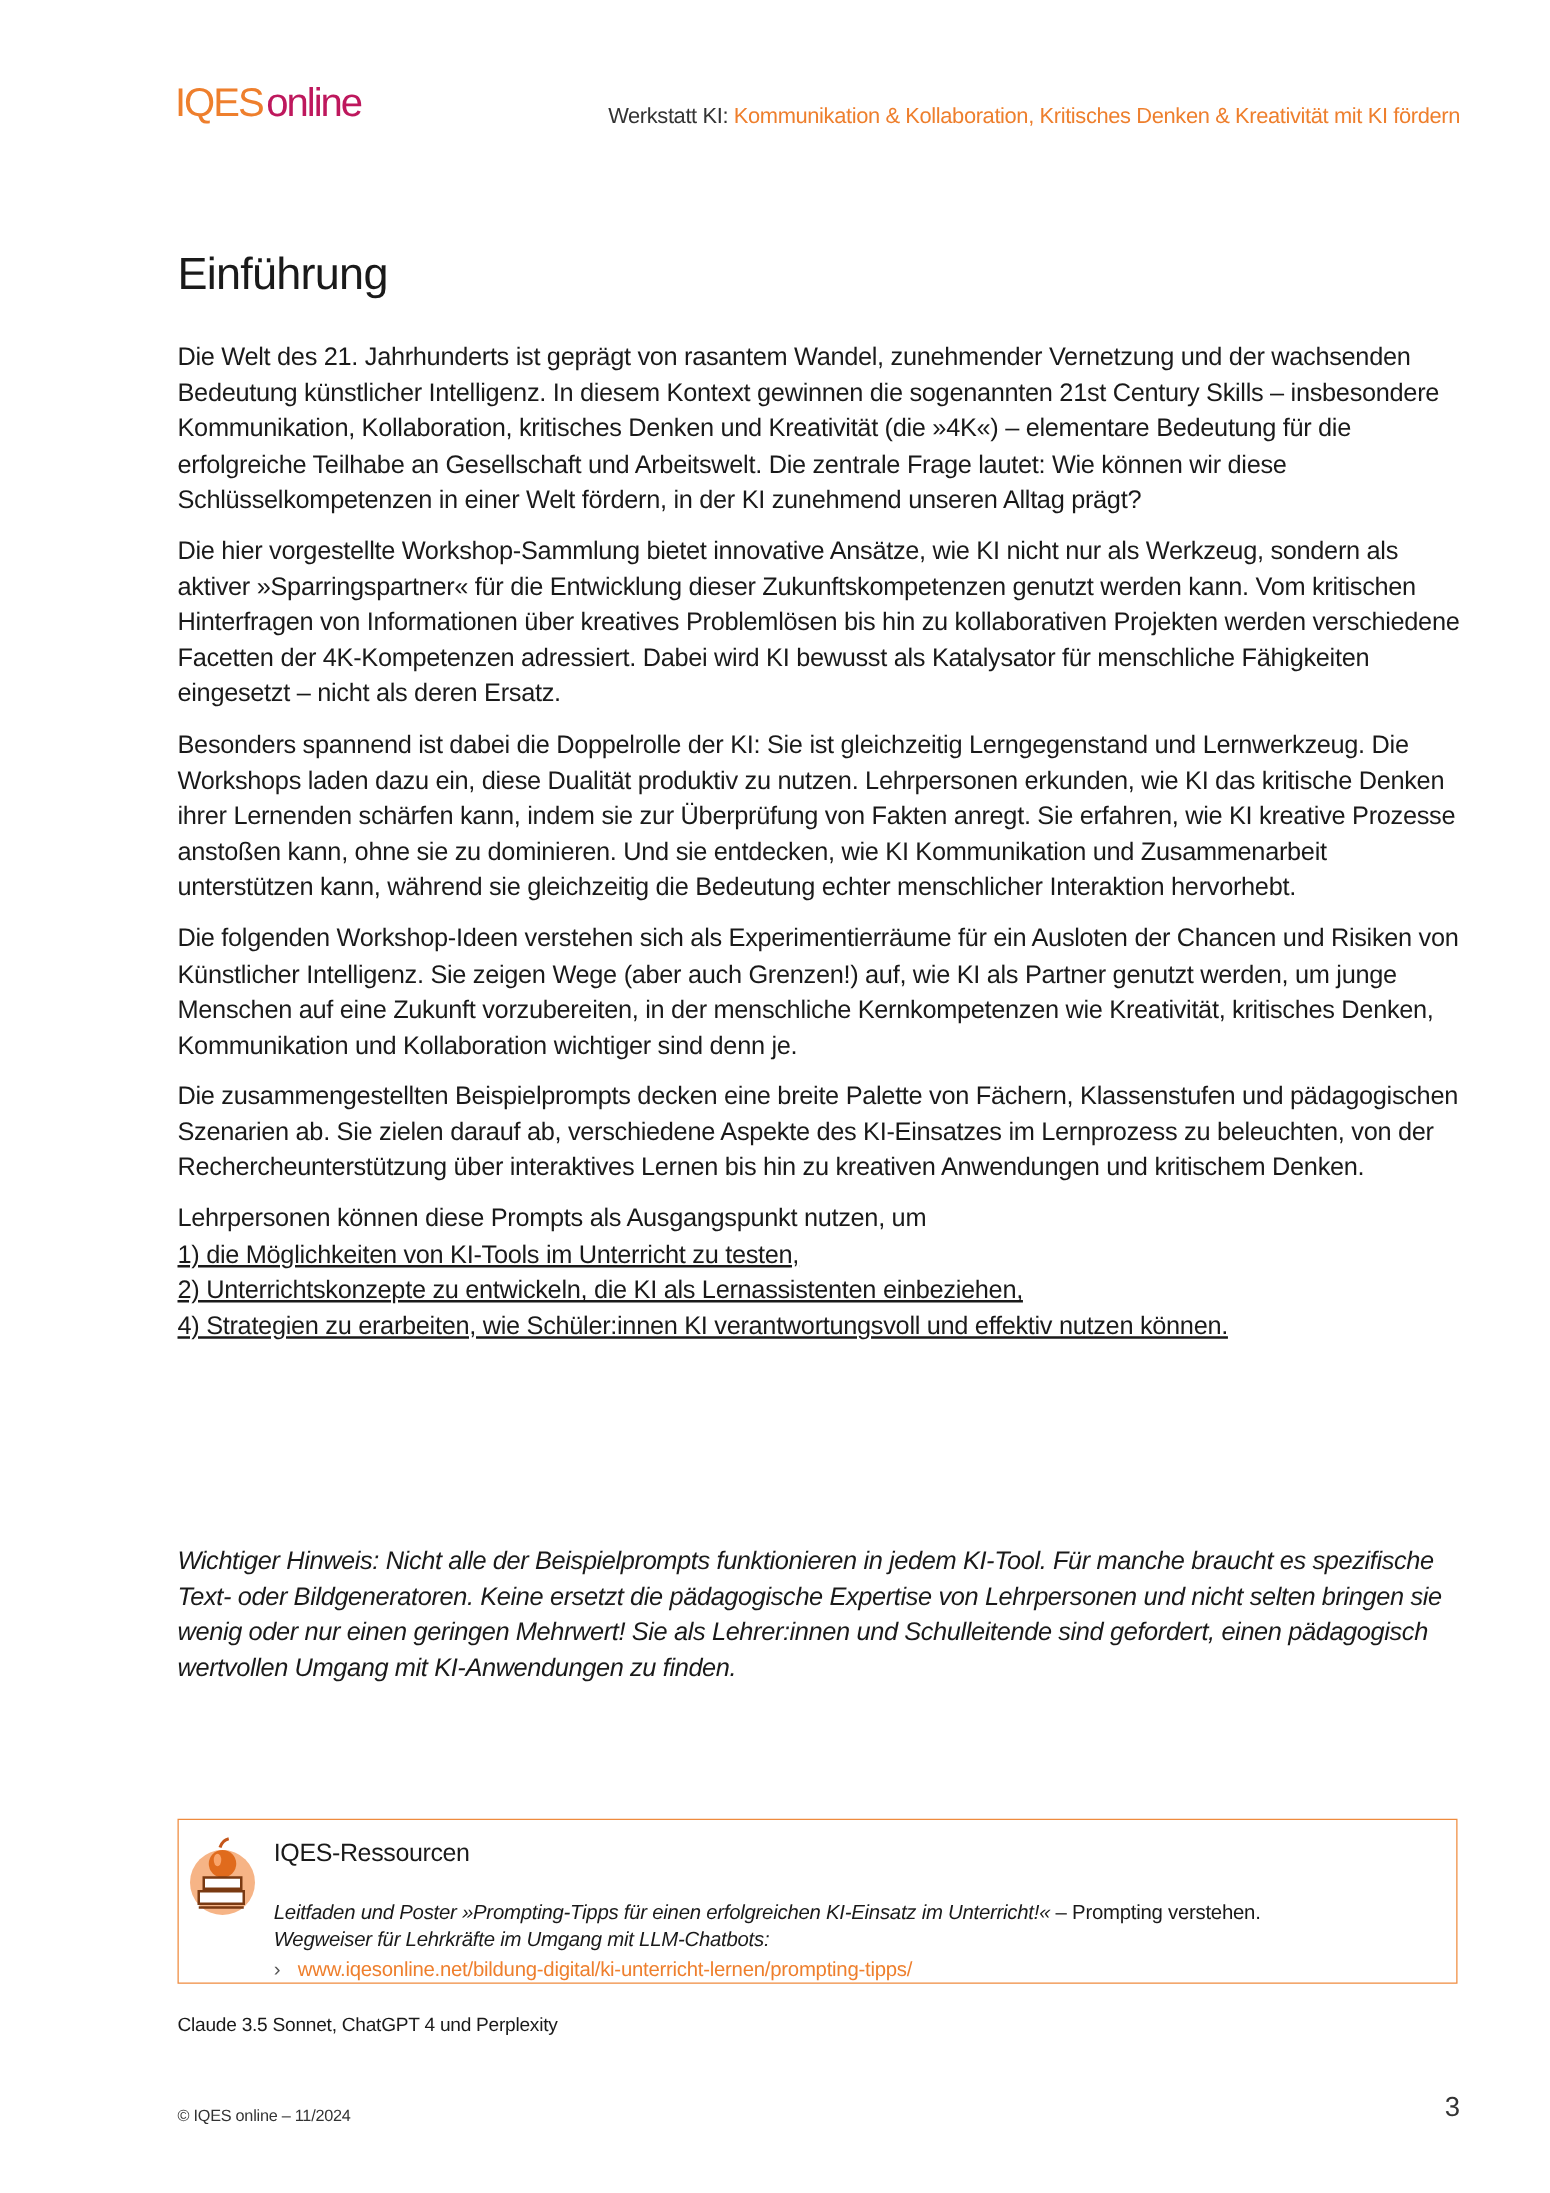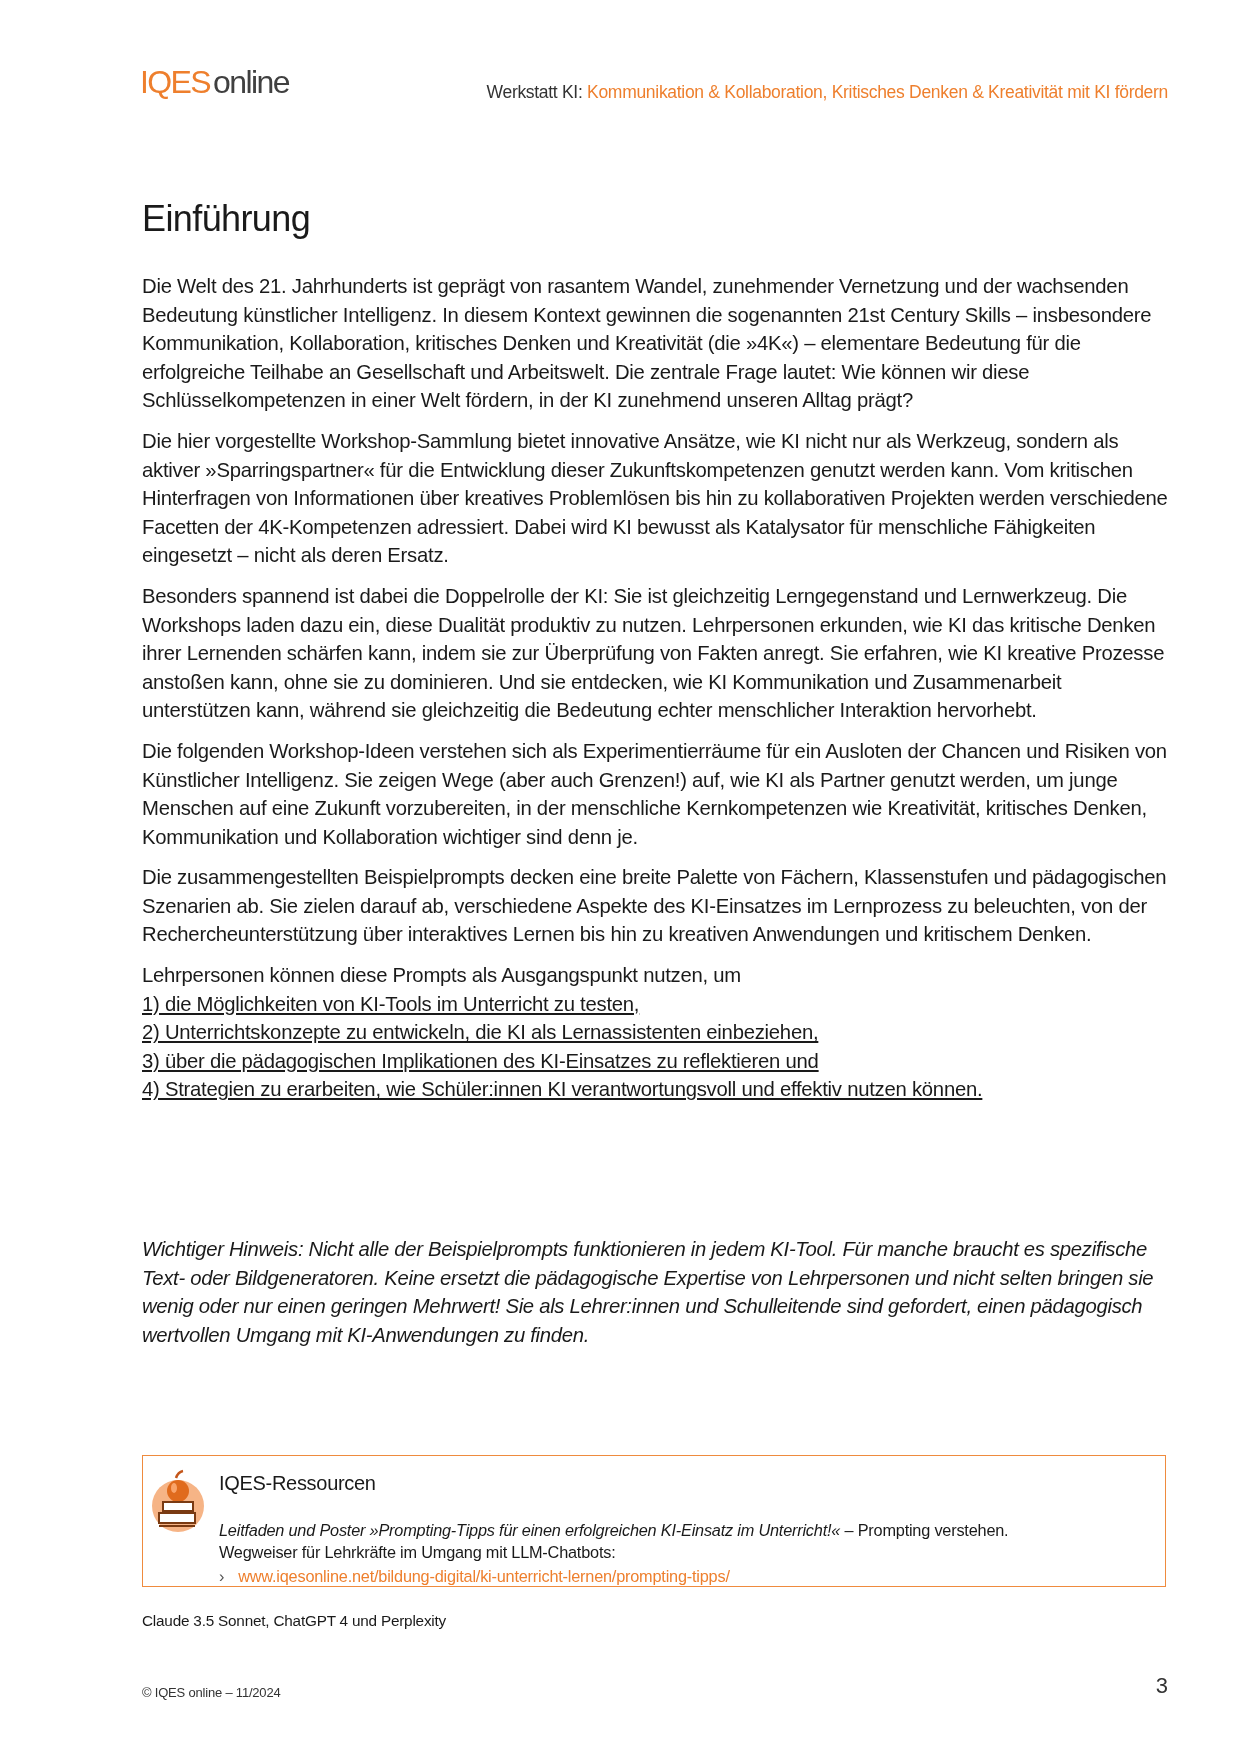--- a/index.html
+++ b/index.html
@@ -5,21 +5,21 @@
   html, body { margin: 0; padding: 0; background: #ffffff; }
   body {
     width: 1240px; height: 1754px; position: relative; overflow: hidden;
     font-family: "Liberation Sans", sans-serif; color: #1a1a1a;
   }
   .logo {
     position: absolute; left: 140px; top: 66px;
     font-size: 32px; letter-spacing: -1.6px; line-height: 1;
   }
   .logo .iqes { color: #ee7f2d; }
-  .logo .online { color: #404040; margin-left: 3px; margin-top: 10px; }
+  .logo .online { color: #be185d; margin-left: 3px; margin-top: 10px; }
   .header-title {
     position: absolute; right: 72px; top: 82px;
     font-size: 17.5px; letter-spacing: -0.3px; color: #333;
   }
   .header-title .accent { color: #ee7f2d; }
   h1 {
     position: absolute; left: 142px; top: 198px; margin: 0;
     font-weight: normal; font-size: 36px; letter-spacing: -0.6px; color: #1a1a1a;
   }
   .content {
@@ -40,21 +40,21 @@
   .resource-icon {
     position: absolute; left: 8px; top: 8px; width: 54px; height: 84px;
   }
   .resource-title {
     position: absolute; left: 76px; top: 16px; font-size: 20px; color: #1a1a1a; letter-spacing: -0.3px;
   }
   .resource-line {
     position: absolute; left: 76px; font-size: 16.3px; color: #1a1a1a; letter-spacing: -0.2px; white-space: nowrap; margin-top: 12px;
   }
   .resource-line.l1 { top: 53px; }
-  .resource-line.l2 { top: 75px; }
+  .resource-line.l2 { top: 75px; font-style: italic; }
   .resource-line.l3 { top: 99px; }
   .resource-line .ital { font-style: italic; }
   .resource-line .chev { color: #555; margin-right: 14px; }
   .resource-line a { color: #ee7f2d; text-decoration: none; text-align: right; }
   .credits {
     position: absolute; left: 142px; top: 1610px; font-size: 15.3px; line-height: 21px; color: #1a1a1a; letter-spacing: -0.2px;
   }
   .footer-copy {
     position: absolute; left: 142px; top: 1685px; font-size: 13px; color: #333; letter-spacing: -0.2px;
   }
@@ -79,21 +79,20 @@
 <div class="content">
   <p>Die Welt des 21. Jahrhunderts ist geprägt von rasantem Wandel, zunehmender Vernetzung und der wachsenden Bedeutung künstlicher Intelligenz. In diesem Kontext gewinnen die sogenannten 21st Century Skills – insbesondere Kommunikation, Kollaboration, kritisches Denken und Kreativität (die »4K«) – elementare Bedeutung für die erfolgreiche Teilhabe an Gesellschaft und Arbeitswelt. Die zentrale Frage lautet: Wie können wir diese Schlüsselkompetenzen in einer Welt fördern, in der KI zunehmend unseren Alltag prägt?</p>
   <p>Die hier vorgestellte Workshop-Sammlung bietet innovative Ansätze, wie KI nicht nur als Werkzeug, sondern als aktiver »Sparringspartner« für die Entwicklung dieser Zukunftskompetenzen genutzt werden kann. Vom kritischen Hinterfragen von Informationen über kreatives Problemlösen bis hin zu kollabora­tiven Projekten werden verschiedene Facetten der 4K-Kompetenzen adressiert. Dabei wird KI bewusst als Katalysator für menschliche Fähigkeiten eingesetzt – nicht als deren Ersatz.</p>
   <p>Besonders spannend ist dabei die Doppelrolle der KI: Sie ist gleichzeitig Lerngegenstand und Lernwerk­zeug. Die Workshops laden dazu ein, diese Dualität produktiv zu nutzen. Lehrpersonen erkunden, wie KI das kritische Denken ihrer Lernenden schärfen kann, indem sie zur Überprüfung von Fakten anregt. Sie erfahren, wie KI kreative Prozesse anstoßen kann, ohne sie zu dominieren. Und sie entdecken, wie KI Kommunikation und Zusammenarbeit unterstützen kann, während sie gleichzeitig die Bedeutung echter menschlicher Interaktion hervorhebt.</p>
   <p>Die folgenden Workshop-Ideen verstehen sich als Experimentierräume für ein Ausloten der Chancen und Risiken von Künstlicher Intelligenz. Sie zeigen Wege (aber auch Grenzen!) auf, wie KI als Partner genutzt werden, um junge Menschen auf eine Zukunft vorzubereiten, in der menschliche Kernkompe­tenzen wie Kreativität, kritisches Denken, Kommunikation und Kollaboration wichtiger sind denn je.</p>
   <p>Die zusammengestellten Beispielprompts decken eine breite Palette von Fächern, Klassenstufen und pädagogischen Szenarien ab. Sie zielen darauf ab, verschiedene Aspekte des KI-Einsatzes im Lern­prozess zu beleuchten, von der Rechercheunterstützung über interaktives Lernen bis hin zu kreativen Anwendungen und kritischem Denken.</p>
   <div>
     <p class="list-intro">Lehrpersonen können diese Prompts als Ausgangspunkt nutzen, um</p>
     <p class="list-item">1) die Möglichkeiten von KI-Tools im Unterricht zu testen,</p>
     <p class="list-item">2) Unterrichtskonzepte zu entwickeln, die KI als Lernassistenten einbeziehen,</p>
-    <p class="list-item">3) über die pädagogischen Implikationen des KI-Einsatzes zu reflektieren und</p>
     <p class="list-item">4) Strategien zu erarbeiten, wie Schüler:innen KI verantwortungsvoll und effektiv nutzen können.</p>
   </div>
 </div>
 
 <div class="note">Wichtiger Hinweis: Nicht alle der Beispielprompts funktionieren in jedem KI-Tool. Für manche braucht es spezifische Text- oder Bildgeneratoren. Keine ersetzt die pädagogische Expertise von Lehrpersonen und nicht selten bringen sie wenig oder nur einen geringen Mehrwert! Sie als Leh­rer:innen und Schulleitende sind gefordert, einen pädagogisch wertvollen Umgang mit KI-Anwen­dungen zu finden.</div>
 
 <div class="resource-box">
   <svg class="resource-icon" viewBox="0 0 54 84">
     <circle cx="27" cy="42" r="26" fill="#f6b486"></circle>
     <path d="M25 14 Q27 8 32 7" stroke="#c4561a" stroke-width="2.5" fill="none"></path>

